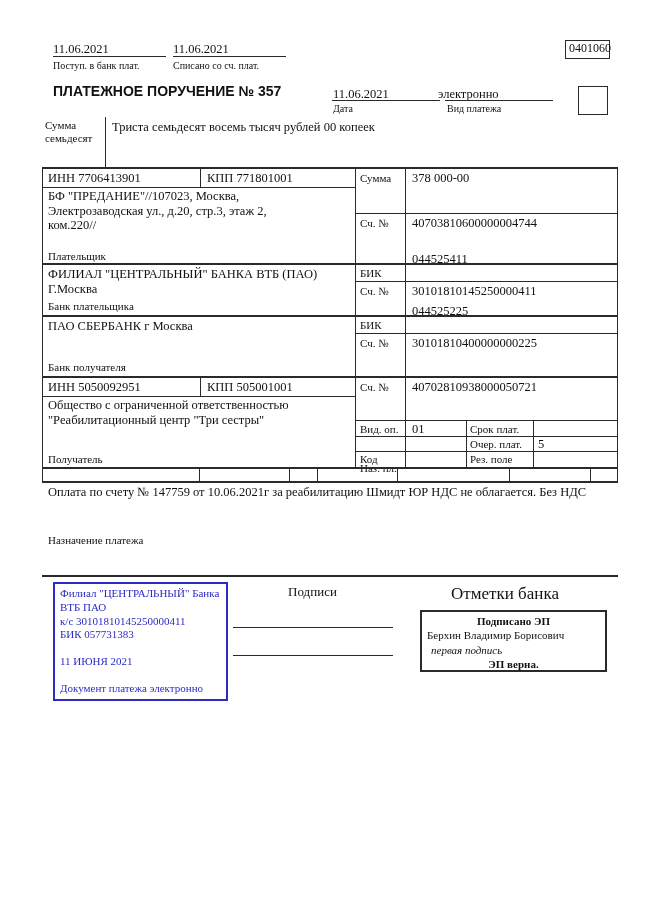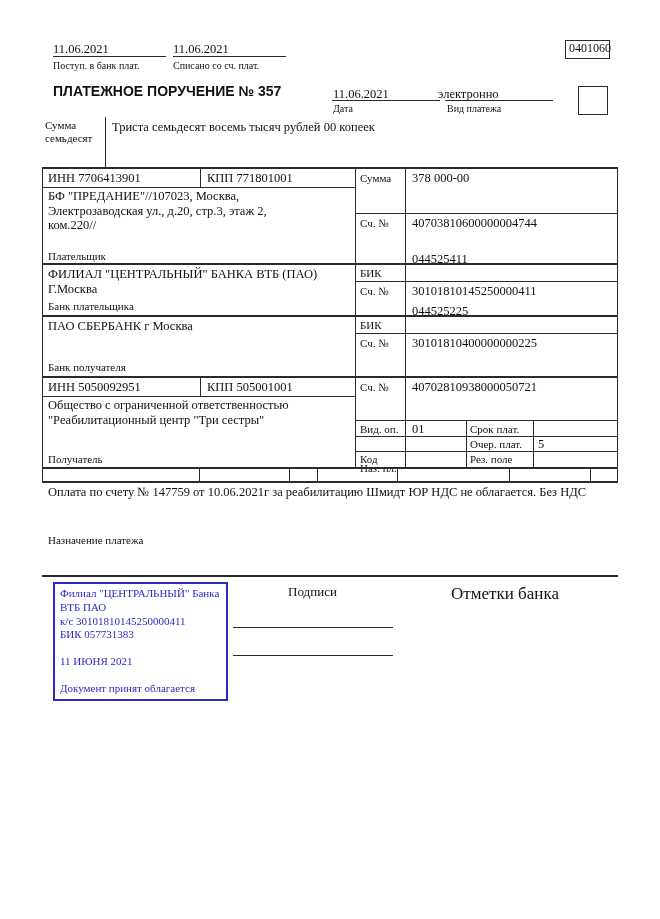--- a/index.html
+++ b/index.html
@@ -137,22 +137,28 @@
 
   <div class="t" style="left:48px; top:485px;">Оплата по счету № 147759 от 10.06.2021г за реабилитацию Шмидт ЮР НДС не облагается. Без НДС</div>
   <div class="t lbl" style="left:48px; top:534px;">Назначение платежа</div>
   <div class="hl2" style="left:42px; top:575px; width:576px;"></div>
 
   <div id="stamp">
     <div class="wrap">Филиал "ЦЕНТРАЛЬНЫЙ" Банка ВТБ ПАО</div>
     <div>к/с 30101810145250000411</div>
     <div>БИК 057731383</div>
     <div style="margin-top:13px;">11 ИЮНЯ 2021</div>
-    <div class="foot">Документ принят облагается</div>
+    <div class="foot">Документ платежа электронно</div>
   </div>
 
   <div class="t ctr" style="left:230px; top:584px; width:165px; font-size:13px;">Подписи</div>
   <div class="hl" style="left:233px; top:627px; width:160px;"></div>
   <div class="hl" style="left:233px; top:655px; width:160px;"></div>
 
   <div class="t ctr" style="left:400px; top:584px; width:210px; font-size:17px;">Отметки банка</div>
+  <div id="esign">
+    <div class="ctr b">Подписано ЭП</div>
+    <div>Берхин Владимир Борисович</div>
+    <div class="i" style="padding-left:4px;">первая подпись</div>
+    <div class="ctr b">ЭП верна.</div>
+  </div>
 
 </div>
 
 </body></html>

